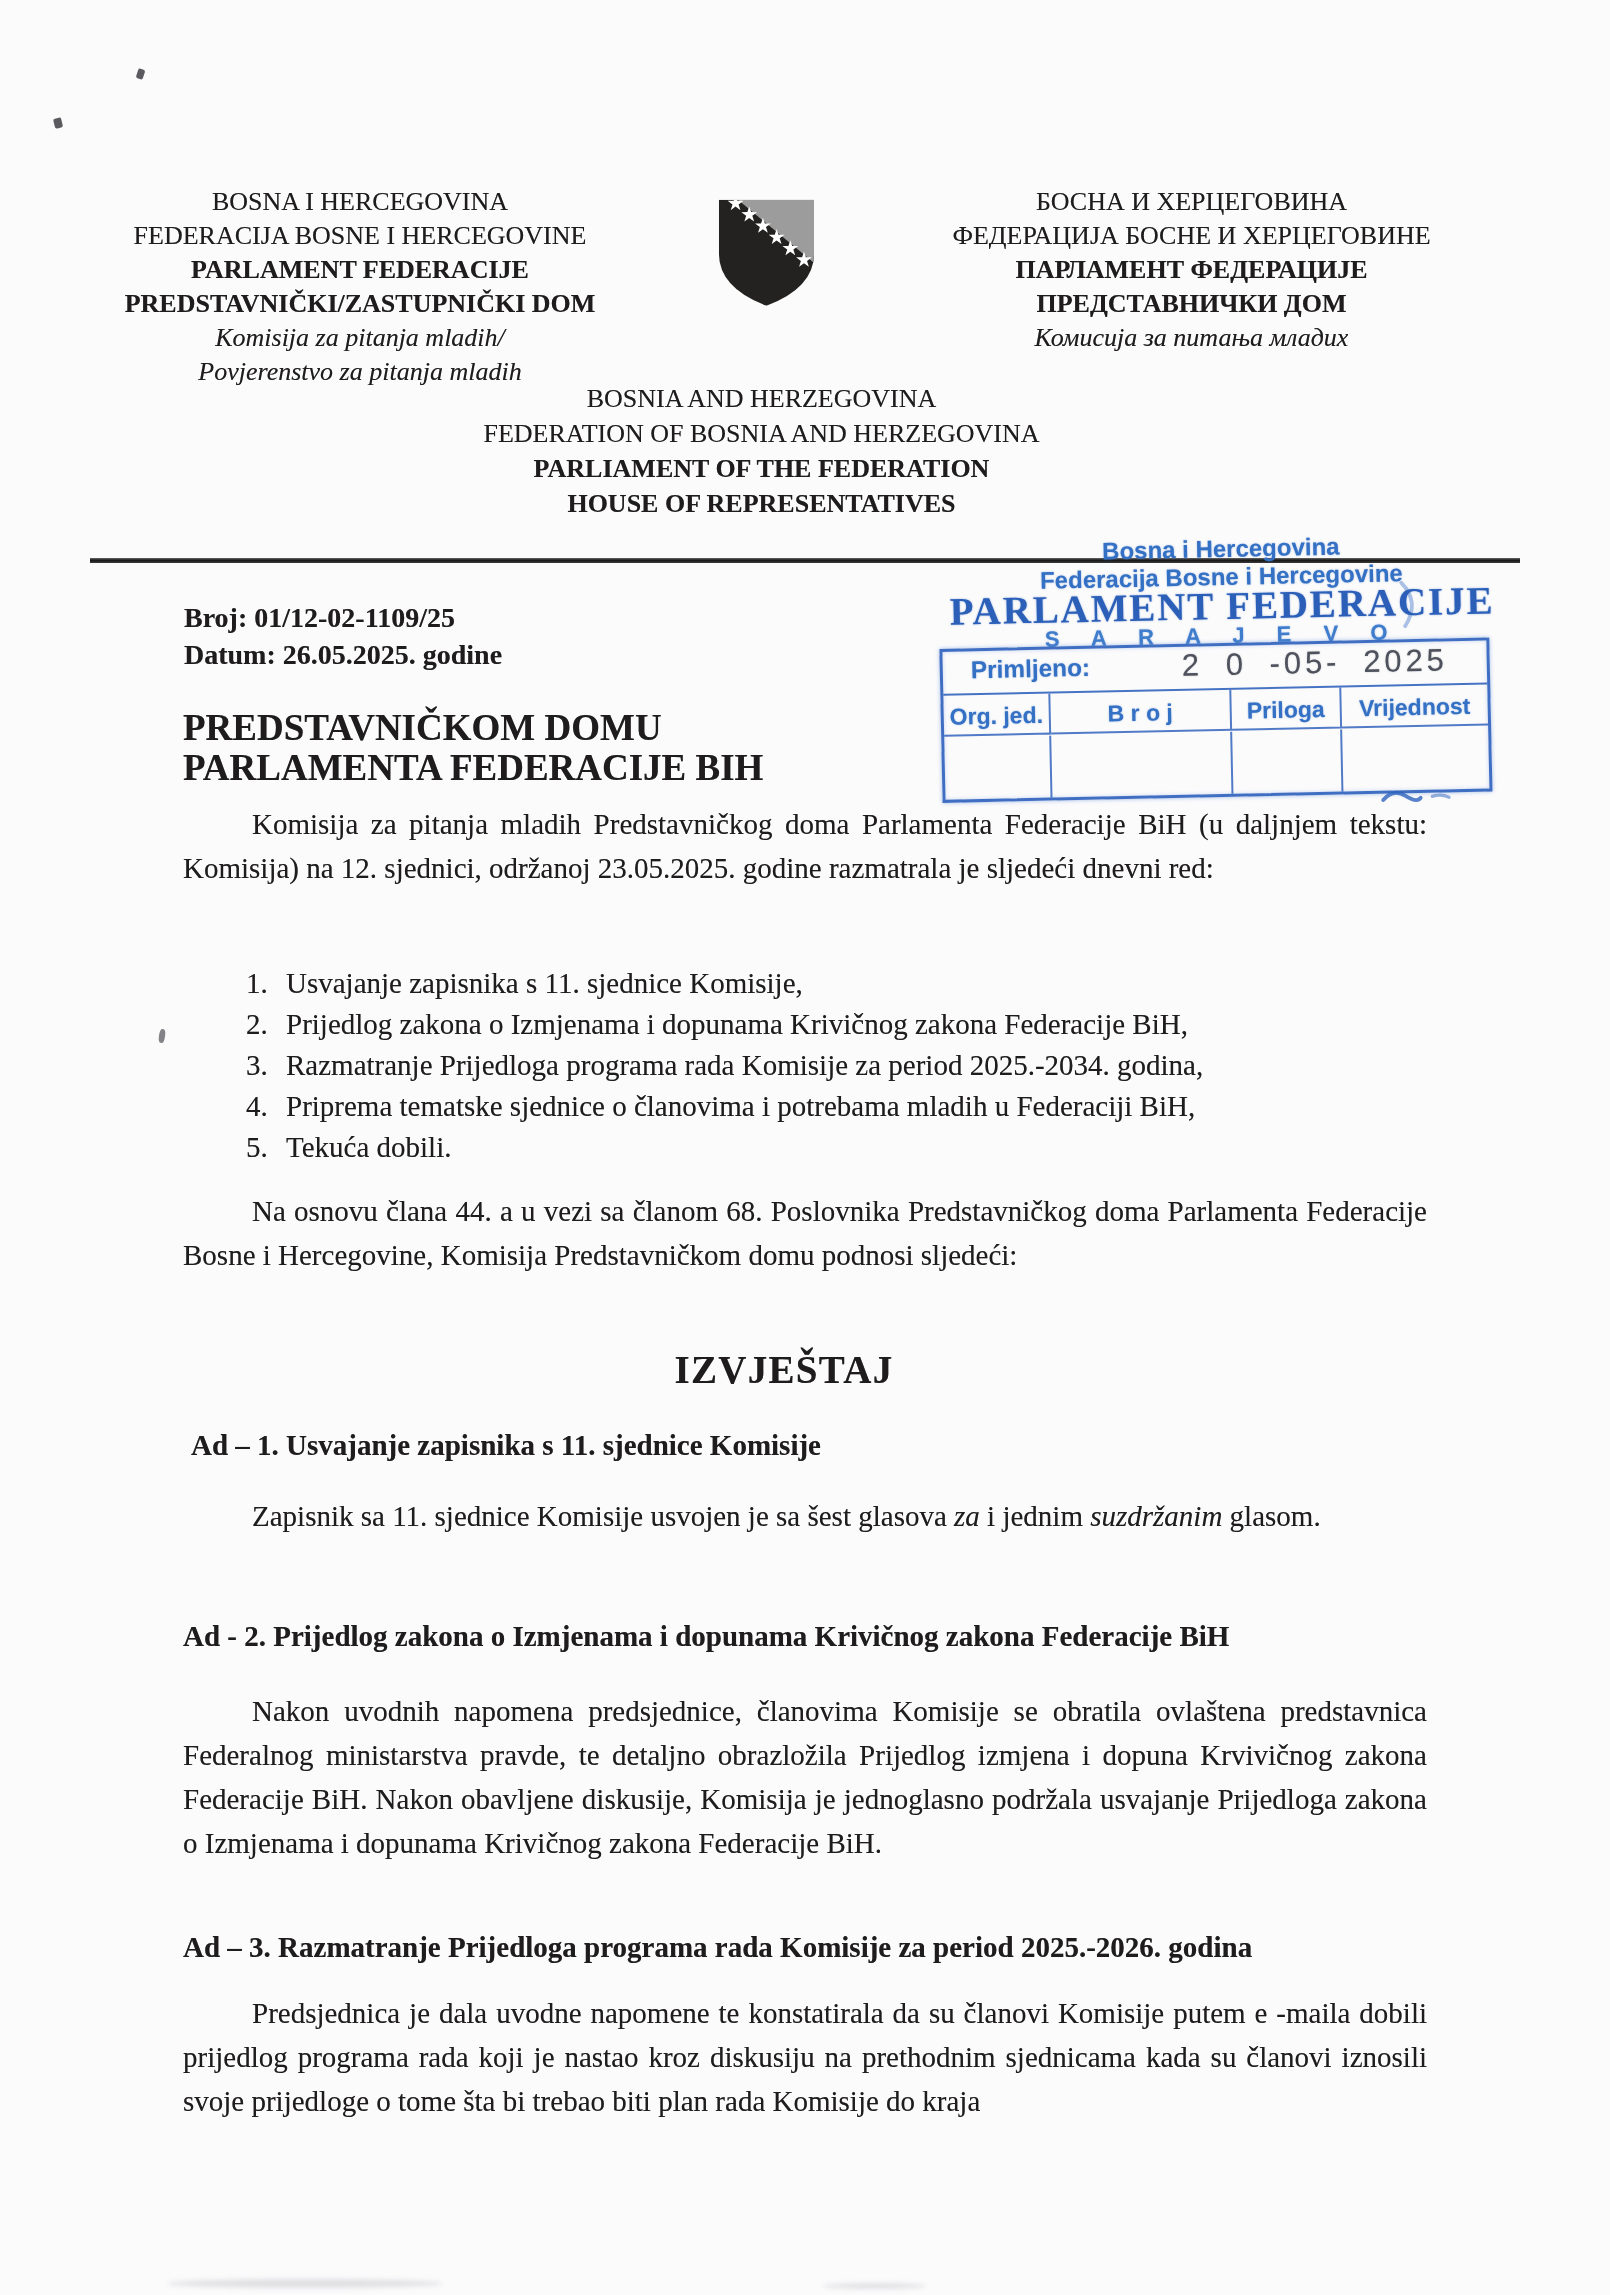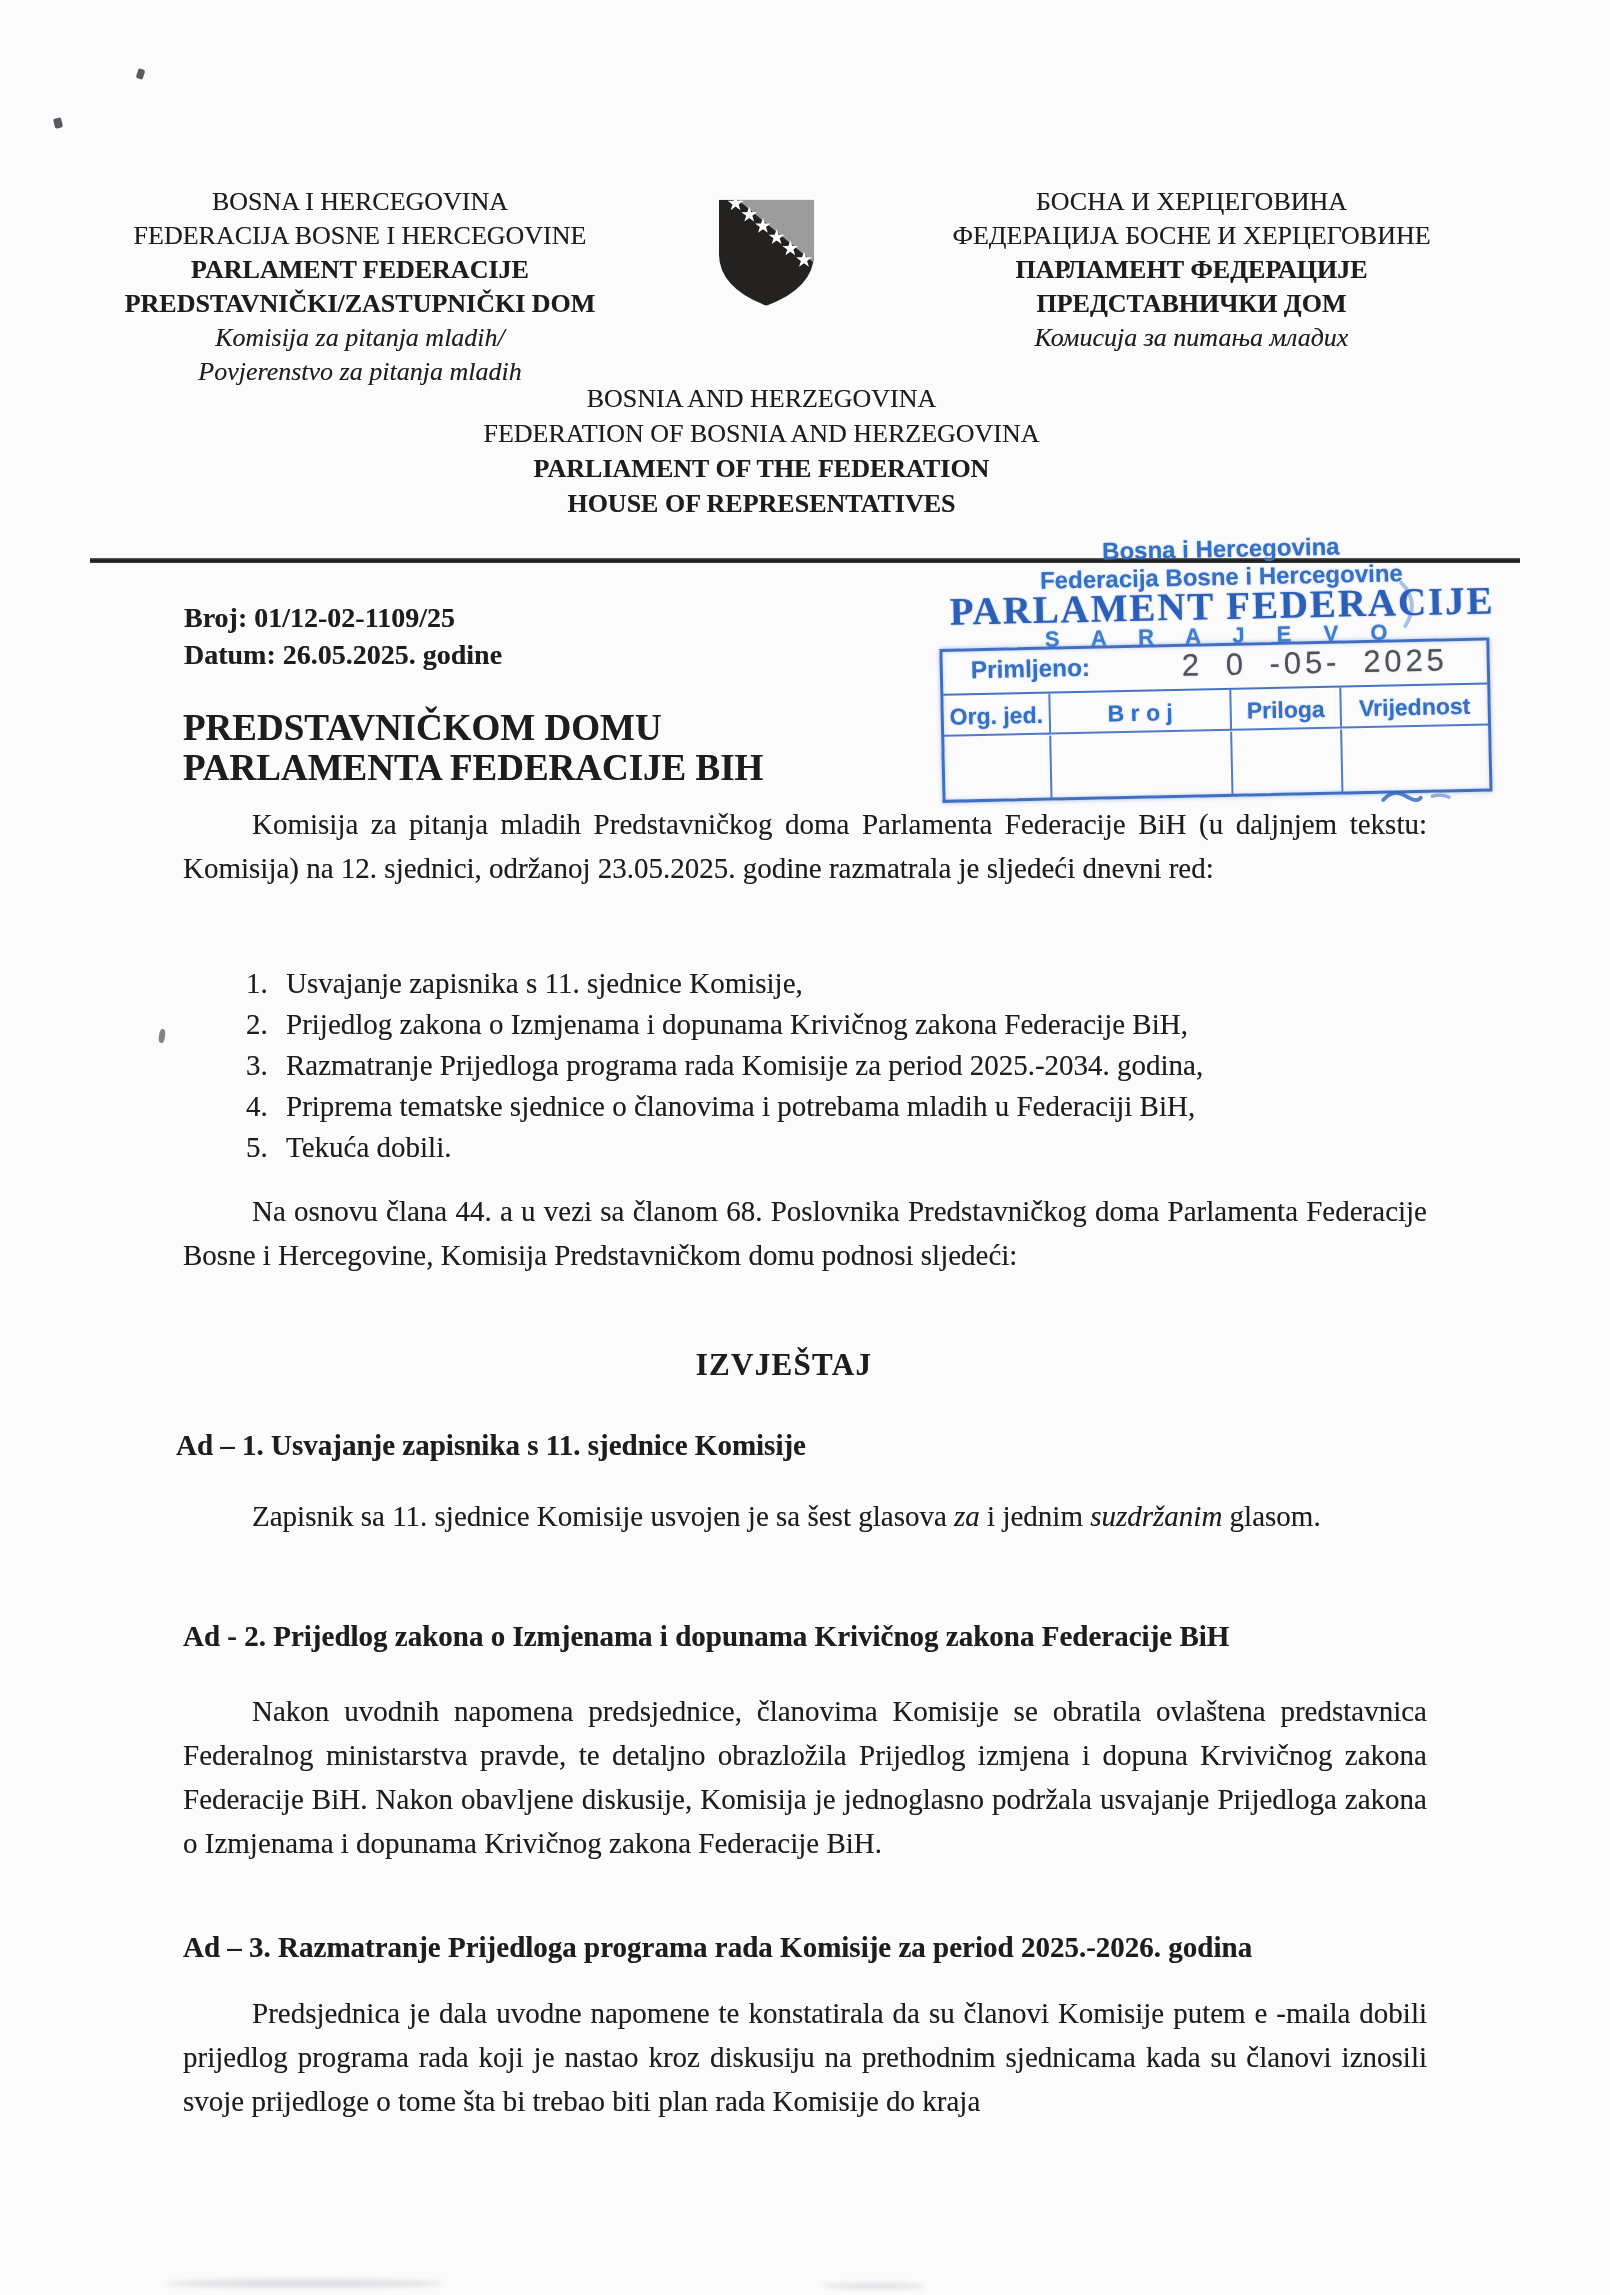--- a/index.html
+++ b/index.html
@@ -23,21 +23,21 @@
   
   .refline{font-weight:bold;font-size:28px;line-height:37px;}
   .recipient{font-weight:bold;font-size:37px;line-height:40px;}
   
   .para{font-size:29px;line-height:44px;text-align:justify;width:1244px;}
   .indent{text-indent:69px;}
   .para .it{font-style:italic;}
   .agenda-item{display:flex;font-size:29px;line-height:41px;}
   .agenda-num{width:40px;flex:0 0 40px;}
   .heading{font-weight:bold;font-size:29px;line-height:39px;}
-  .report-title{font-weight:bold;font-size:31px;letter-spacing:1.3px;text-align:center;width:1202px;}
+  .report-title{font-weight:bold;font-size:39px;letter-spacing:1.3px;text-align:center;width:1202px;}
   
   .stamp{
     width:611px;height:289px;
     transform:rotate(-1.2deg);
     color:#2d63bd;
     font-family:"Liberation Sans", sans-serif;
     z-index:5;
   }
   .stamp .sm{
     position:absolute;left:0;width:100%;text-align:center;
@@ -205,21 +205,21 @@
   <div class="agenda-item">
     <span class="agenda-num">5.</span>
     <span>Tekuća dobili.</span>
   </div>
 </div>
 
 <p class="abs para indent ink" style="left:183px;top:1189px;margin:0;">Na osnovu člana 44. a u vezi sa članom 68. Poslovnika Predstavničkog doma Parlamenta Federacije Bosne i Hercegovine, Komisija Predstavničkom domu podnosi sljedeći:</p>
 
 <div class="abs report-title ink" style="left:183px;top:1347px;">IZVJEŠTAJ</div>
 
-<div class="abs heading ink" style="left:176px;top:1426px;">Ad – 1. Usvajanje zapisnika s 11. sjednice Komisije</div>
+<div class="abs heading ink" style="left:191px;top:1426px;">Ad – 1. Usvajanje zapisnika s 11. sjednice Komisije</div>
 <p class="abs para indent ink" style="left:183px;top:1494px;margin:0;"><span>Zapisnik sa 11. sjednice Komisije usvojen je sa šest glasova </span><span class="it">za</span><span> i jednim </span><span class="it">suzdržanim</span><span> glasom.</span></p>
 
 <div class="abs heading ink" style="left:183px;top:1617px;">Ad - 2. Prijedlog zakona o Izmjenama i dopunama Krivičnog zakona Federacije BiH</div>
 <p class="abs para indent ink" style="left:183px;top:1689px;margin:0;">Nakon uvodnih napomena predsjednice, članovima Komisije se obratila ovlaštena predstavnica Federalnog ministarstva pravde, te detaljno obrazložila Prijedlog izmjena i dopuna Krvivičnog zakona Federacije BiH. Nakon obavljene diskusije, Komisija je jednoglasno podržala usvajanje Prijedloga zakona o Izmjenama i dopunama Krivičnog zakona Federacije BiH.</p>
 
 <div class="abs heading ink" style="left:183px;top:1928px;">Ad – 3. Razmatranje Prijedloga programa rada Komisije za period 2025.-2026. godina</div>
 <p class="abs para indent ink" style="left:183px;top:1991px;margin:0;">Predsjednica je dala uvodne napomene te konstatirala da su članovi Komisije putem e -maila dobili prijedlog programa rada koji je nastao kroz diskusiju na prethodnim sjednicama kada su članovi iznosili svoje prijedloge o tome šta bi trebao biti plan rada Komisije do kraja</p>
 
 
 </body></html>

